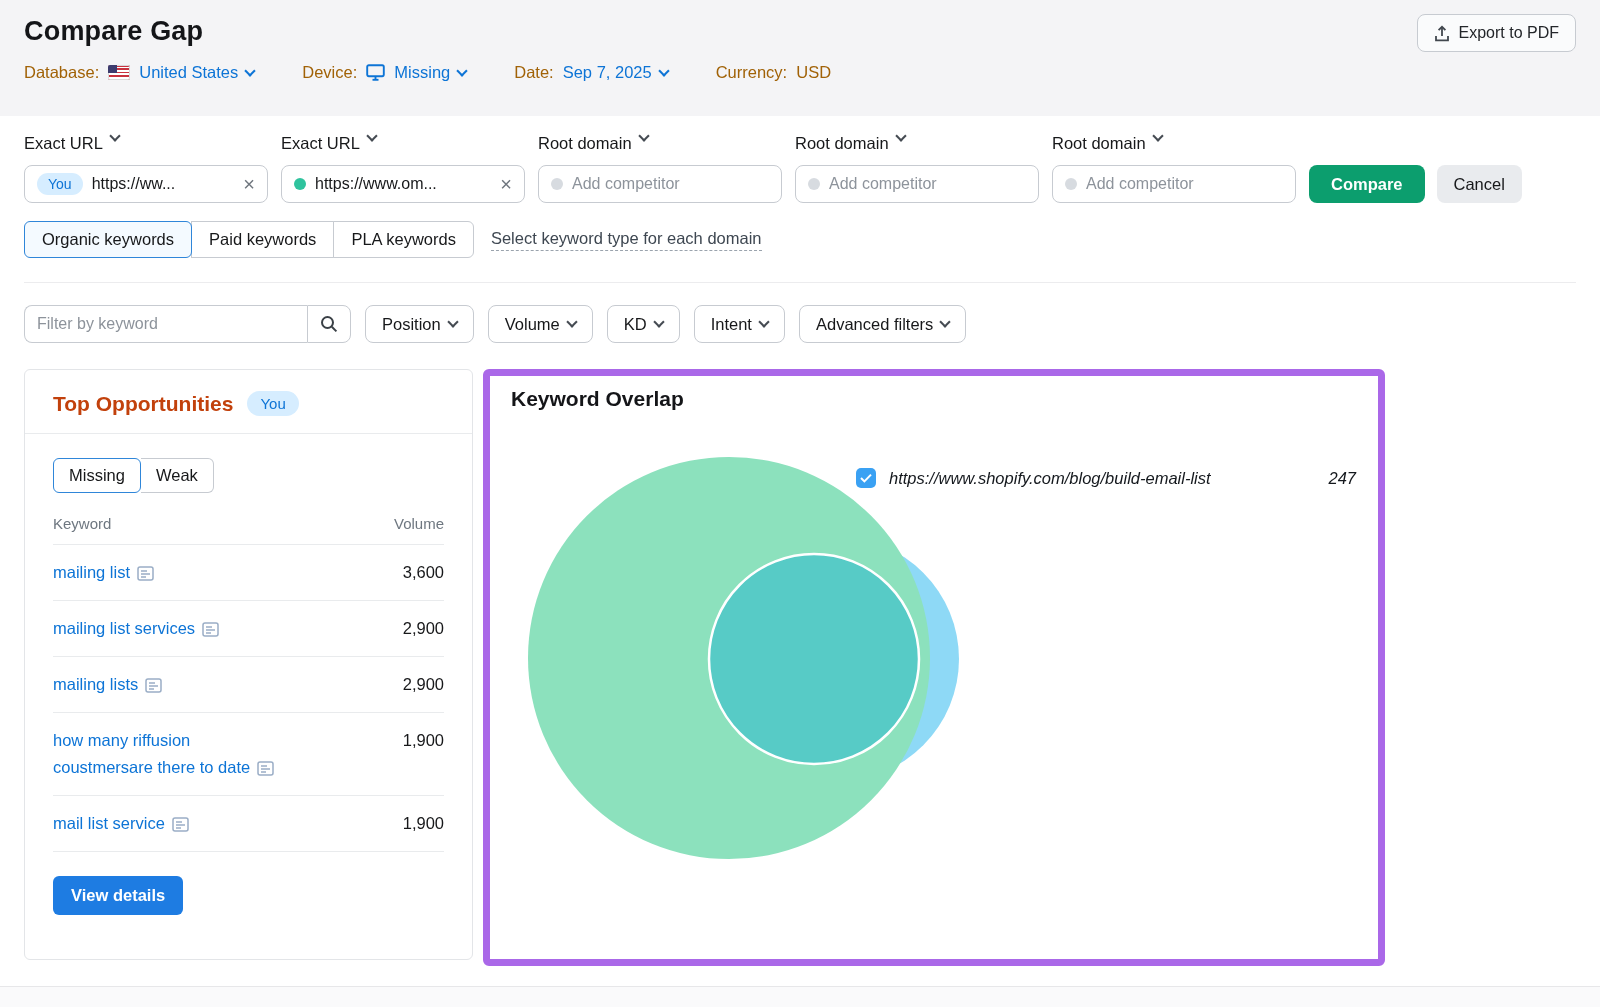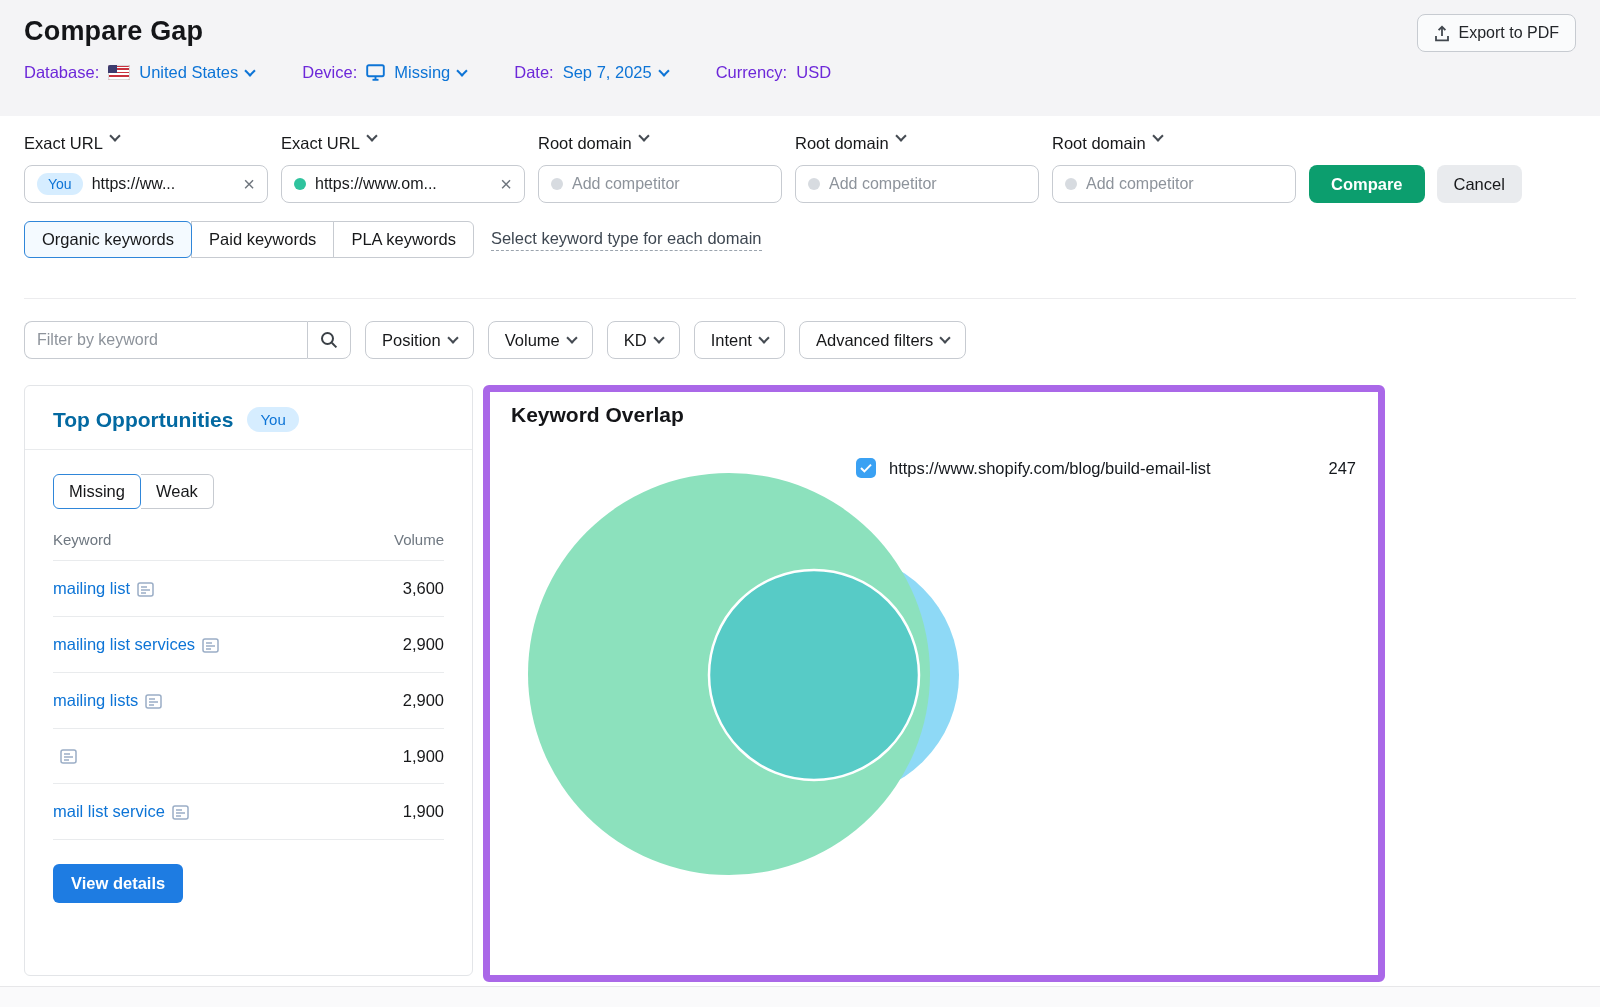--- a/index.html
+++ b/index.html
@@ -7,21 +7,21 @@
   .page { position:relative; width:1600px; height:1007px; background:#fff; overflow:hidden; }
 
   
   .topbar { background:#f4f4f6; padding:16px 24px 34px; position:relative; }
   .title { font-size:27px; font-weight:700; color:#141518; letter-spacing:.2px; }
   .export-btn { position:absolute; top:14px; right:24px; height:38px; padding:0 16px; display:flex; align-items:center; gap:9px;
     background:#fafbfc; border:1px solid #c7cbd1; border-radius:8px; font-size:16px; color:#23262a; cursor:pointer;
     font-family:"Liberation Sans",sans-serif; }
   .meta-row { display:flex; align-items:center; margin-top:16px; font-size:16.5px; column-gap:48px; }
   .meta-group { display:flex; align-items:center; gap:9px; }
-  .meta-label { color:#6d28d9;text-align:center; }
+  .meta-label { color:#a16207;text-align:center; }
   .meta-value { color:#0d74d6; display:flex; align-items:center; cursor:pointer; }
   .chev { width:8px; height:8px; border-right:2px solid currentColor; border-bottom:2px solid currentColor;
     transform:rotate(45deg); display:inline-block; margin-left:8px; position:relative; top:-2px; flex:none; }
   .chev.dark { color:#454b52; }
   .flag { width:22px; height:15px; position:relative; border-radius:2px; overflow:hidden; flex:none;
     background:repeating-linear-gradient(180deg,#c8313e 0 1.7px,#fff 1.7px 3.4px); box-shadow:0 0 0 1px #d8d8da inset; }
   .flag::after { content:""; position:absolute; left:0; top:0; width:9px; height:8px; background:#3c3b6e; }
 
   
   .main { padding:18px 24px 0; }
@@ -37,21 +37,21 @@
   .dot.gray  { background:#d7dbe0; }
   .sel-value { flex:1; white-space:nowrap; overflow:hidden; color:#17181a; }
   .sel-placeholder { flex:1; color:#8d939b; white-space:nowrap; overflow:hidden; }
   .x-btn { color:#6f767e; font-size:20px; line-height:1; margin-left:8px; cursor:pointer; flex:none; }
   .sel-actions { display:flex; gap:12px; }
   .btn-compare { height:38px; padding:0 22px; background:#0c9e6e; color:#fff; border:none; border-radius:8px;
     font-size:16.5px; font-weight:700; cursor:pointer; font-family:"Liberation Sans",sans-serif; }
   .btn-cancel { height:38px; padding:0 17px; background:#e9ebee; color:#17181a; border:none; border-radius:8px;
     font-size:16.5px; cursor:pointer; font-family:"Liberation Sans",sans-serif; }
 
-  .ktype-row { display:flex; align-items:center; margin-top:18px; padding-bottom:40px; border-bottom:1px solid #ececee; }
+  .ktype-row { display:flex; align-items:center; margin-top:18px; padding-bottom:24px; border-bottom:1px solid #ececee; }
   .ktabs { display:flex; }
   .ktab { height:37px; padding:0 17px; display:flex; align-items:center; font-size:16.5px; color:#17181a; background:#fff;
     border:1px solid #c7cbd1; margin-left:-1px; cursor:pointer; font-family:"Liberation Sans",sans-serif; }
   .ktab.first { margin-left:0; border-radius:6px 0 0 6px; }
   .ktab.last { border-radius:0 6px 6px 0; }
   .ktab.selected { border:1px solid #2f86d9; background:#f4faff; border-radius:6px; position:relative; z-index:2; }
   .ktype-link { margin-left:17px; font-size:16.5px; color:#3e4751; text-decoration:none;
     border-bottom:1px dashed #9aa3ad; padding-bottom:2px; cursor:pointer; }
 
   .filter-row { display:flex; align-items:center; margin-top:22px; gap:14px; }
@@ -62,21 +62,21 @@
   .kw-search-btn { width:44px; height:38px; border:1px solid #c7cbd1; border-radius:0 8px 8px 0; background:#fff;
     display:flex; align-items:center; justify-content:center; cursor:pointer; }
   .dd-btn { height:38px; padding:0 16px; border:1px solid #c7cbd1; border-radius:8px; background:#fff; font-size:16.5px;
     color:#17181a; display:flex; align-items:center; cursor:pointer; font-family:"Liberation Sans",sans-serif; }
 
   
   .panels { display:flex; align-items:flex-start; gap:10px; margin-top:26px; }
 
   .opps-panel { width:449px; height:591px; border:1px solid #e3e5e8; border-radius:6px; background:#fff; overflow:hidden; }
   .opps-header { display:flex; align-items:center; gap:14px; padding:21px 28px 17px; border-bottom:1px solid #e9ebed; }
-  .opps-title { font-size:21px; font-weight:700; color:#0369a1; }
+  .opps-title { font-size:21px; font-weight:700; color:#c2410c; }
   .badge-you { background:#d6edff; color:#0d74d6; font-size:15px; padding:4px 13px; border-radius:14px; }
   .seg { display:inline-flex; margin:24px 28px 6px; }
   .seg-btn { padding:7px 15px; font-size:16.5px; color:#17181a; border:1px solid #c7cbd1; background:#fff; cursor:pointer;
     font-family:"Liberation Sans",sans-serif; }
   .seg-btn.first { border-radius:6px 0 0 6px; }
   .seg-btn.last { border-radius:0 6px 6px 0; border-left:none; }
   .seg-btn.selected { border:1px solid #2f86d9; border-radius:6px; position:relative; z-index:1; }
   .opps-table { padding:0 28px; }
   .t-head { display:flex; justify-content:space-between; font-size:15px; color:#6e7780; padding:16px 0 12px;
     border-bottom:1px solid #e9ebed; }
@@ -84,21 +84,21 @@
   .kw-cell { max-width:230px; overflow-wrap:anywhere; line-height:26px; }
   .kw-link { color:#0d74d6; font-size:16.5px; text-decoration:none; cursor:pointer; }
   .serp-icon { vertical-align:-3px; margin-left:7px; }
   .kw-vol { font-size:16.5px; color:#17181a; line-height:26px; }
   .view-details { margin:24px 28px; background:#1e7ce2; color:#fff; border:none; border-radius:6px; font-size:16.5px;
     font-weight:700; padding:10px 18px; cursor:pointer; font-family:"Liberation Sans",sans-serif; }
 
   .overlap-panel { width:902px; height:597px; border:7px solid #aa68e8; border-radius:6px; background:#fff; position:relative; }
   .overlap-title { font-size:21px; font-weight:700; color:#141518; padding:11px 0 0 21px; }
   .venn-svg { position:absolute; left:0; top:0; pointer-events:none; }
-  .legend { position:absolute; top:66px; right:22px; width:500px; }
+  .legend { position:absolute; top:92px; right:22px; width:500px;font-style:italic; }
   .legend-row { display:flex; align-items:center; margin-bottom:16px; }
   .cbx { width:20px; height:20px; border-radius:5px; display:flex; align-items:center; justify-content:center;
     margin-right:13px; flex:none; cursor:pointer; }
   .cbx.blue { background:#3aa1f3; }
   .cbx.green { background:#33cb9b; }
   .legend-url { font-size:16.5px; color:#14181d; white-space:nowrap; overflow:hidden; }
   .legend-count { margin-left:auto; font-size:16.5px; color:#14181d; min-width:44px; text-align:right; padding-left:18px; }
 
   .footer-strip { position:absolute; left:0; bottom:0; width:100%; height:21px; background:#fafafb; border-top:1px solid #e7e7e9; }
 </style>
@@ -306,21 +306,21 @@
               <a class="kw-link">mailing lists</a><svg class="serp-icon" width="17" height="15" viewBox="0 0 17 15" fill="none" stroke="#9aadc6" stroke-width="1.5">
                   <rect x="1" y="1" width="15" height="13" rx="2"></rect>
                   <path d="M4 5h6M4 8h9M4 11h5"></path>
                 </svg>
             </span>
             <span class="kw-vol">2,900</span>
           </div>
 
           <div class="t-row">
             <span class="kw-cell">
-              <svg class="serp-icon" width="17" height="15" viewBox="0 0 17 15" fill="none" stroke="#9aadc6" stroke-width="1.5">
+              <a class="kw-link">how many riffusion coustmersare there to date</a><svg class="serp-icon" width="17" height="15" viewBox="0 0 17 15" fill="none" stroke="#9aadc6" stroke-width="1.5">
                   <rect x="1" y="1" width="15" height="13" rx="2"></rect>
                   <path d="M4 5h6M4 8h9M4 11h5"></path>
                 </svg>
             </span>
             <span class="kw-vol">1,900</span>
           </div>
 
           <div class="t-row">
             <span class="kw-cell">
               <a class="kw-link">mail list service</a><svg class="serp-icon" width="17" height="15" viewBox="0 0 17 15" fill="none" stroke="#9aadc6" stroke-width="1.5">

